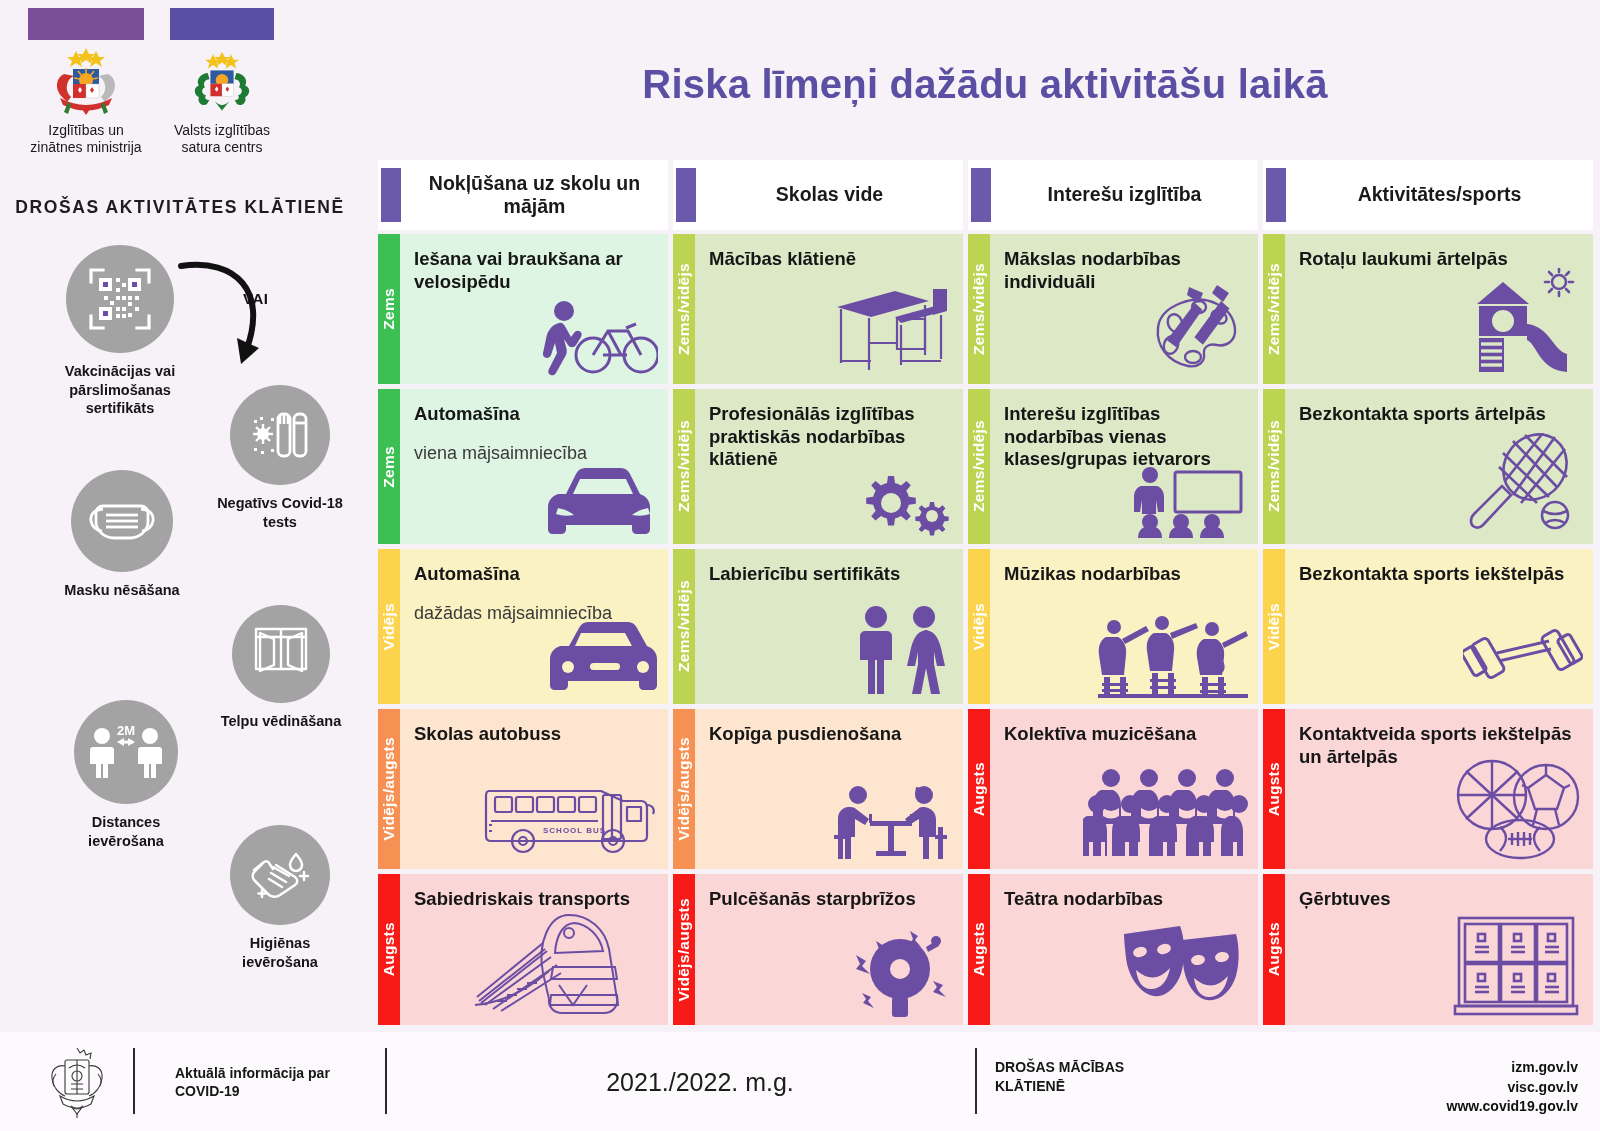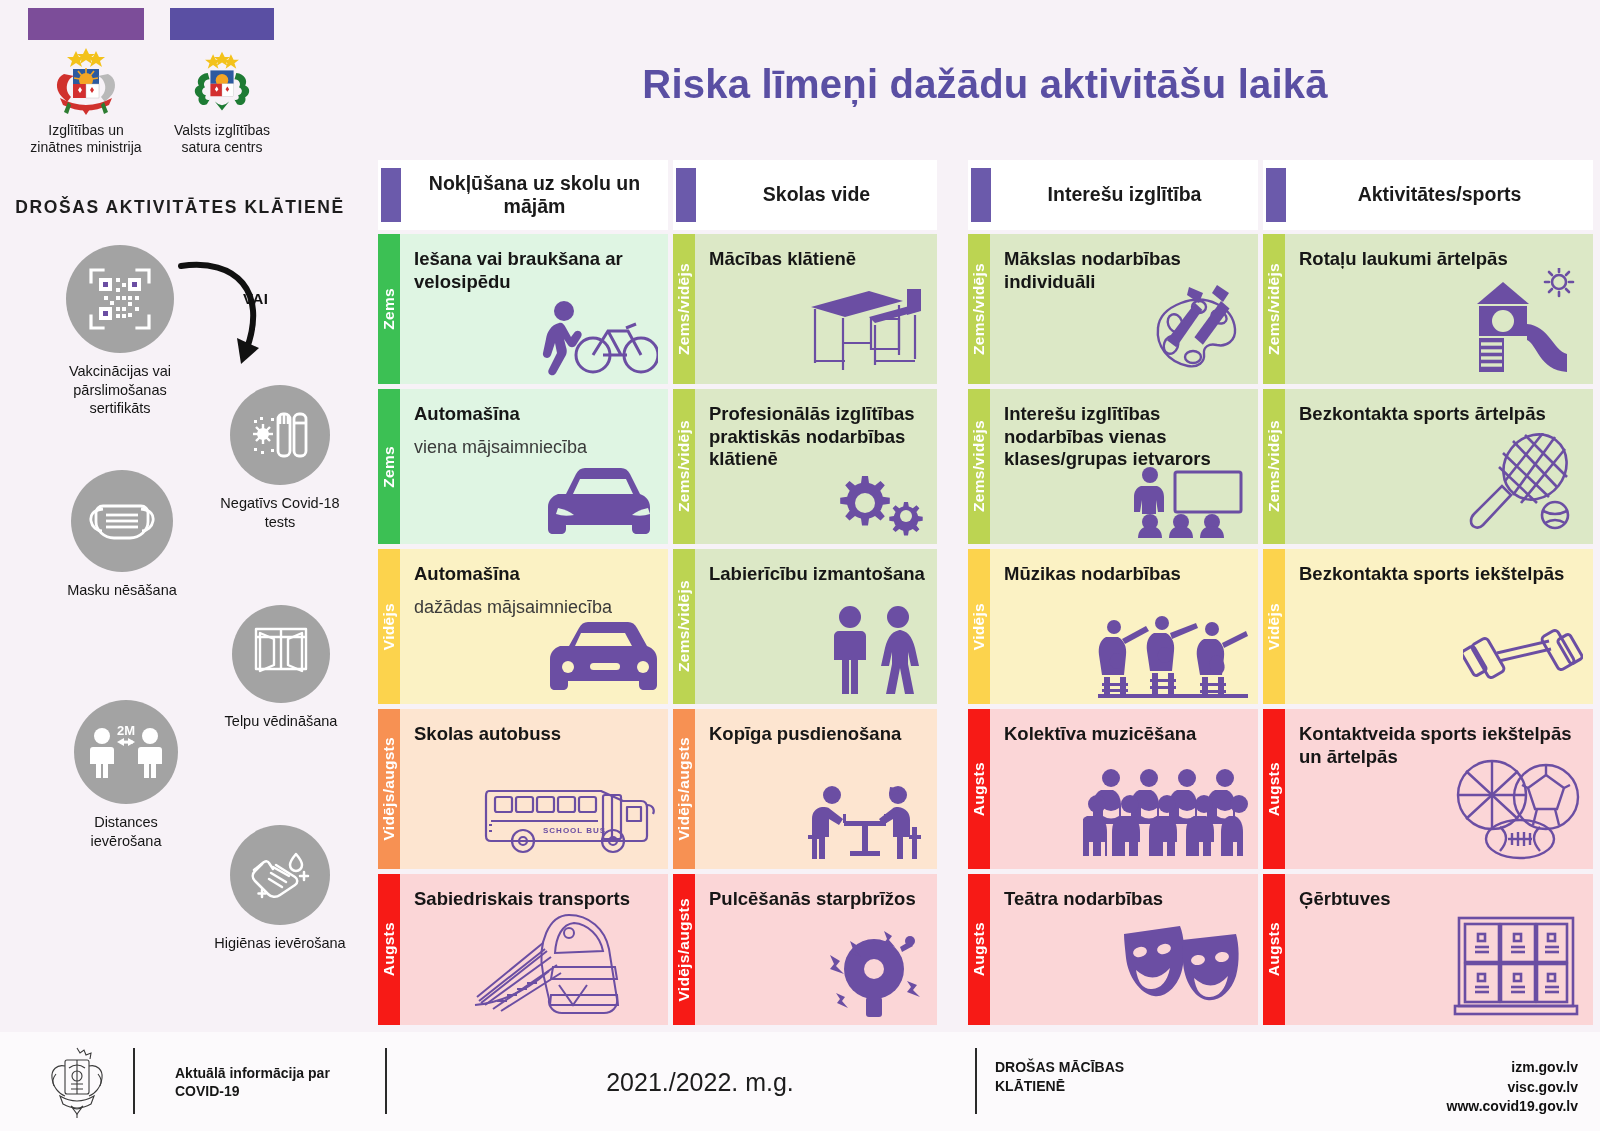--- a/index.html
+++ b/index.html
@@ -30,42 +30,42 @@
     text-align: center; font-size: 17.5px; font-weight: 700;
     letter-spacing: 1.6px; color: #1d1d1d;
   }
 
   .measure { position: absolute; }
   .circ {
     border-radius: 50%; background: #a3a3a3;
     display: flex; align-items: center; justify-content: center;
   }
   .measure-label {
-    text-align: center; font-size: 14.5px; font-weight: 400;
+    text-align: center; font-size: 14.5px; font-weight: 700;
     line-height: 1.28; color: #151515; margin-top: 9px;
   }
   .vai-label {
     position: absolute; left: 243px; top: 290px;
     font-size: 15px; font-weight: 700; color: #121212; letter-spacing: .5px;
   }
   #arrow-vai { position: absolute; left: 175px; top: 252px; width: 105px; height: 130px; }
 
   
   .main-title {
     position: absolute; left: 380px; top: 62px; width: 1210px;
     text-align: center; font-size: 40px; font-weight: 700;
     color: #5a4fa3; letter-spacing: .2px;
   }
 
   
   #grid { position: absolute; left: 378px; top: 160px; width: 1215px; height: 865px; }
 
   .col { position: absolute; top: 0; height: 865px; }
   .col-c0 { left: 0;    width: 290px; }
-  .col-c1 { left: 295px; width: 264px; }
+  .col-c1 { left: 295px; width: 290px; }
   .col-c2 { left: 590px; width: 290px; }
   .col-c3 { left: 885px; width: 330px; }
 
   .col-head {
     position: absolute; top: 0; left: 0; right: 0; height: 70px;
     background: #ffffff; display: flex; align-items: center;
   }
   .col-head-bar { width: 20px; height: 54px; background: #6b5aab; flex: 0 0 20px; margin-left: 3px; }
   .col-head-txt {
     flex: 1; text-align: center; font-size: 19.5px; font-weight: 700;
@@ -86,21 +86,21 @@
     writing-mode: vertical-rl; transform: rotate(180deg);
     display: block; line-height: 22px;
   }
   .cell-body { flex: 1; position: relative; padding: 14px 12px 8px 14px; }
   .cell-title {
     font-size: 18.5px; font-weight: 700; color: #161616;
     line-height: 1.22; position: relative; z-index: 2;
   }
   .cell-sub {
     font-size: 18px; font-weight: 400; color: #3a3a3a;
-    line-height: 1.22; margin-top: 11px; position: relative; z-index: 2;
+    line-height: 1.22; margin-top: 17px; position: relative; z-index: 2;
   }
   .cell-icon {
     position: absolute; right: 10px; bottom: 6px;
     z-index: 1; pointer-events: none;
   }
 
   
   .r-zems        { background: #3cc054; }
   .r-zemsvidejs  { background: #bcd452; }
   .r-videjs      { background: #fcd34d; }
@@ -520,21 +520,21 @@
             </g>
           </svg>
         </div>
       </div>
 
       <div class="cell bg-zemsvidejs" style="top:389px;height:155px;">
         <div class="risk-bar r-zemsvidejs">
             <span>Zems/vidējs</span>
           </div>
         <div class="cell-body">
-          <div class="cell-title">Labierīcību izmantošana</div>
+          <div class="cell-title">Labierīcību sertifikāts</div>
           <svg class="cell-icon" width="105" height="95" viewBox="0 0 105 95">
             <g fill="#6b4ea3">
               <circle cx="28" cy="14" r="11"></circle>
               <path d="M17 28 h22 a5 5 0 0 1 5 5 v24 h-8 v34 h-7 v-34 h-2 v34 h-7 v-34 h-8 v-24 a5 5 0 0 1 5 -5z"></path>
               <circle cx="76" cy="14" r="11"></circle>
               <path d="M76 27 c9 0 14 6 17 18 l4 18 h-8 l-3-14 v12 l6 30 h-9 l-5-26 -5 26 h-9 l6-30 v-12 l-3 14 h-8 l4-18 c3-12 8-18 17-18z"></path>
             </g>
           </svg>
         </div>
       </div>

